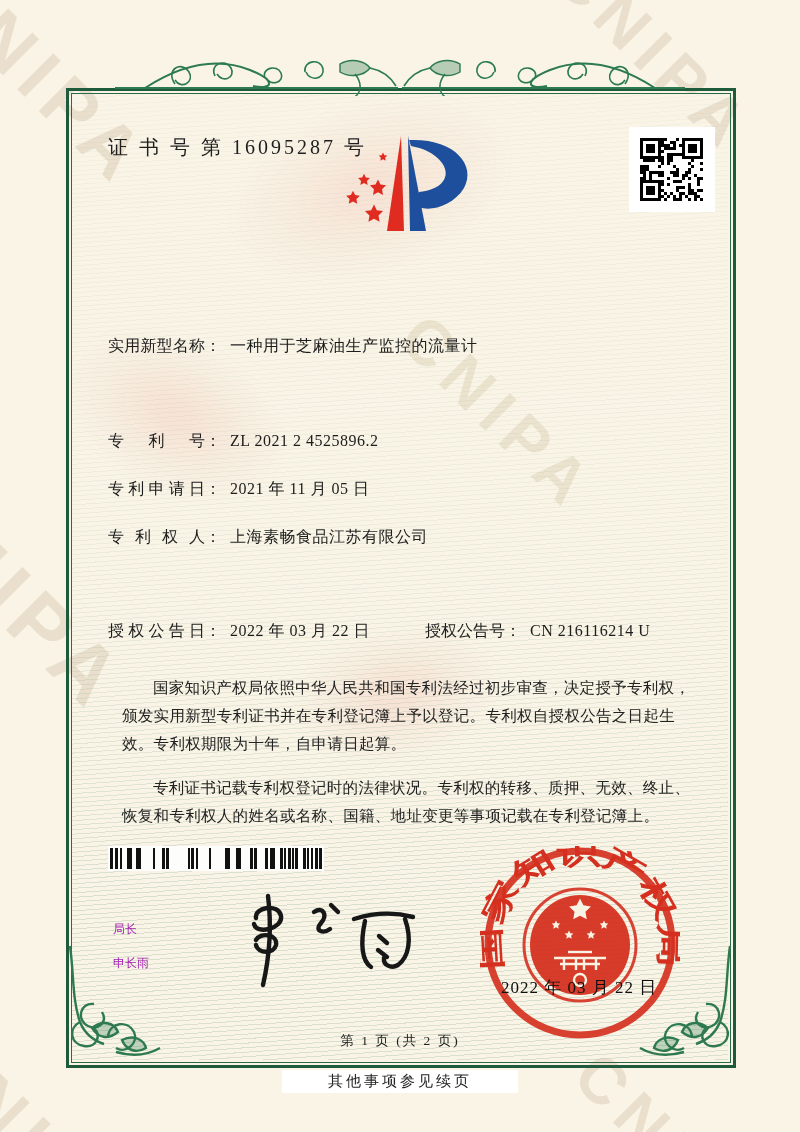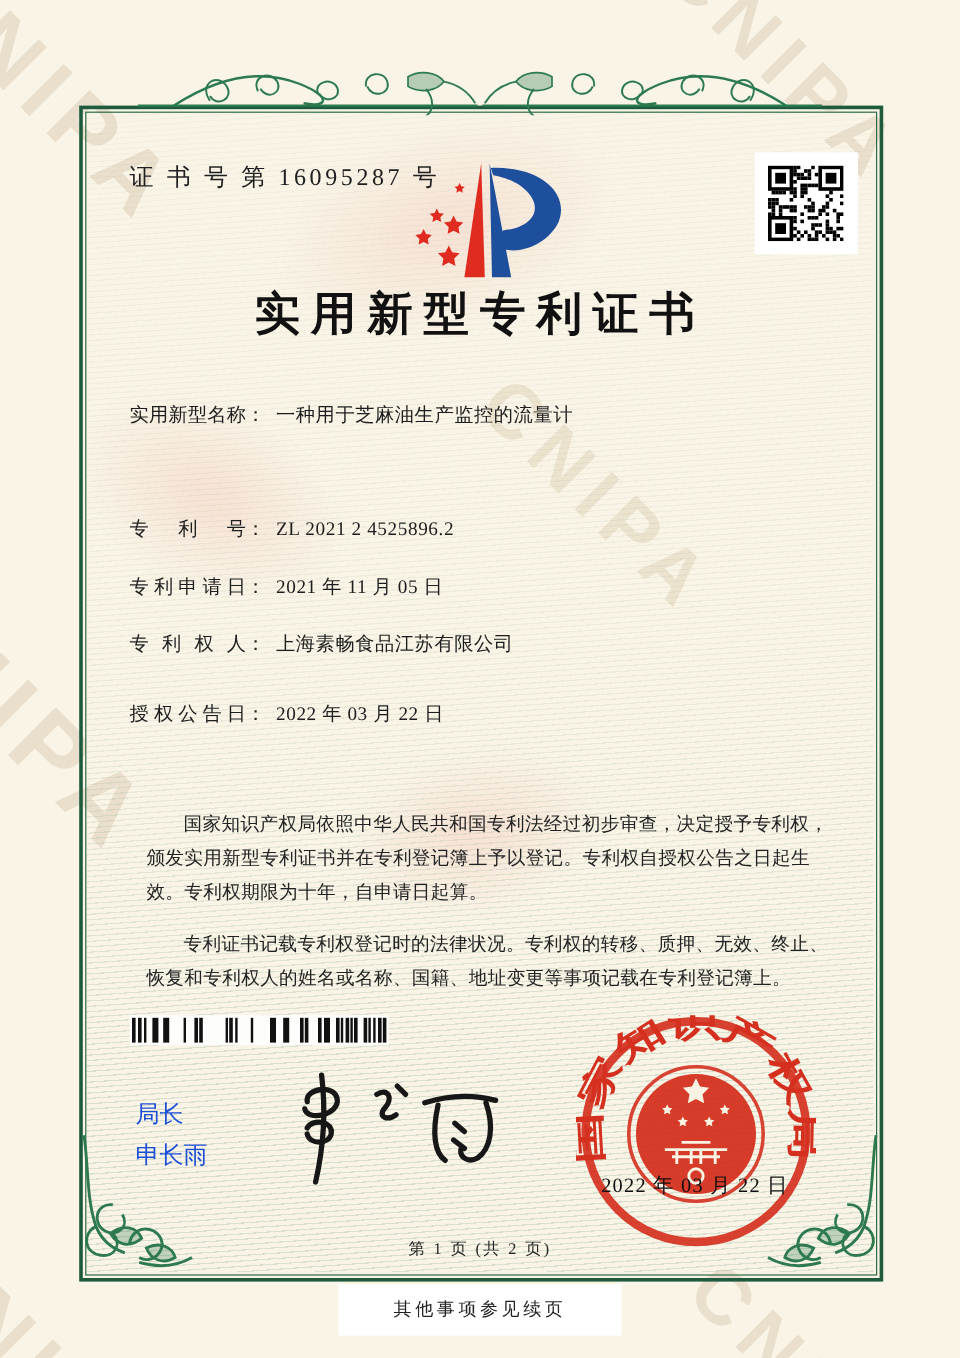--- a/index.html
+++ b/index.html
@@ -34,34 +34,34 @@
   .grant-no{position:absolute;left:317px;top:0;}
 
   .body-text{position:absolute;left:106px;top:658px;width:602px;font-size:15.5px;line-height:28px;
       color:#222;letter-spacing:.3px;}
   .body-text p{margin:16px;text-indent:2em;}
 
   .barcode-wrap{position:absolute;left:108px;top:846px;width:216px;height:25px;background:#fdfdfb;}
   .barcode{position:absolute;left:2px;top:2px;width:212px;height:21px;}
 
   .signer{position:absolute;left:113px;top:912px;font-family:"Liberation Sans","DejaVu Sans",sans-serif;
-      font-size:20px;color:#1d4ed8;line-height:34px;}
+      font-size:12px;color:#a21caf;line-height:34px;}
   .signature{position:absolute;left:226px;top:888px;width:205px;height:102px;}
 
   .seal{position:absolute;left:480px;top:846px;width:200px;height:200px;}
   .seal-date{position:absolute;left:501px;top:976px;font-size:17px;color:#101010;letter-spacing:1px;white-space:nowrap;}
 
   .page-info{position:absolute;left:0;top:1032px;width:800px;text-align:center;font-size:13.5px;color:#222;letter-spacing:2px;}
   .corner{position:absolute;width:100px;height:118px;}
   .corner.bl{left:64px;top:944px;}
   .corner.br{left:636px;top:944px;transform:scaleX(-1);}
   .dragons{position:absolute;left:115px;top:50px;width:570px;height:46px;}
 
   .note-box{position:absolute;left:0;top:1070px;width:800px;text-align:center;}
-  .note-box span{display:inline-block;background:#ffffff;padding:12px 46px;font-size:15px;color:#222;letter-spacing:3px;}
+  .note-box span{display:inline-block;background:#ffffff;padding:2px 46px;font-size:15px;color:#222;letter-spacing:3px;}
 </style>
 </head>
 <body>
 
 <div class="page">
 
   <div class="wm" style="left:-28px;top:-52px;font-size:74px;">CNIPA</div>
   <div class="wm" style="left:592px;top:-64px;font-size:66px;">CNIPA</div>
   <div class="wm" style="left:438px;top:300px;font-size:64px;color:rgba(206,188,156,.30);">CNIPA</div>
   <div class="wm" style="left:-66px;top:452px;font-size:82px;">CNIPA</div>
@@ -235,36 +235,36 @@
           <rect x="24" y="60" width="3" height="3" fill="#000"></rect>
           <rect x="33" y="60" width="3" height="3" fill="#000"></rect>
           <rect x="36" y="60" width="3" height="3" fill="#000"></rect>
           <rect x="39" y="60" width="3" height="3" fill="#000"></rect>
           <rect x="48" y="60" width="3" height="3" fill="#000"></rect>
           <rect x="54" y="60" width="3" height="3" fill="#000"></rect>
           <rect x="60" y="60" width="3" height="3" fill="#000"></rect>
         </svg></div>
     </div>
 
-  <div class="title">实用新型专利证书</div>
 
   <div class="field-row" style="top:336px">
     <span class="flabel">实用新型名称</span><span>：</span><span class="fvalue">一种用于芝麻油生产监控的流量计</span>
   </div>
   <div class="field-row" style="top:431px">
     <span class="flabel">专利号</span><span>：</span><span class="fvalue">ZL 2021 2 4525896.2</span>
   </div>
   <div class="field-row" style="top:479px">
     <span class="flabel">专利申请日</span><span>：</span><span class="fvalue">2021 年 11 月 05 日</span>
   </div>
   <div class="field-row" style="top:527px">
     <span class="flabel">专利权人</span><span>：</span><span class="fvalue">上海素畅食品江苏有限公司</span>
   </div>
-  <div class="field-row" style="top:585px">
+  <div class="field-row" style="top:621px">
     <span><span class="flabel">授权公告日</span><span>：</span><span class="fvalue">2022 年 03 月 22 日</span></span>
+    <span class="grant-no"><span>授权公告号</span><span>：</span><span class="fvalue">CN 216116214 U</span></span>
   </div>
 
   <div class="body-text">
     <p>国家知识产权局依照中华人民共和国专利法经过初步审查，决定授予专利权，颁发实用新型专利证书并在专利登记簿上予以登记。专利权自授权公告之日起生效。专利权期限为十年，自申请日起算。</p>
     <p>专利证书记载专利权登记时的法律状况。专利权的转移、质押、无效、终止、恢复和专利权人的姓名或名称、国籍、地址变更等事项记载在专利登记簿上。</p>
   </div>
 
   <div class="barcode-wrap">
       <div class="barcode" id="barcode-svg"><svg width="212" height="21" viewBox="0 0 212 21" xmlns="http://www.w3.org/2000/svg">
           <rect x="0" y="0" width="3" height="21" fill="#111"></rect>

